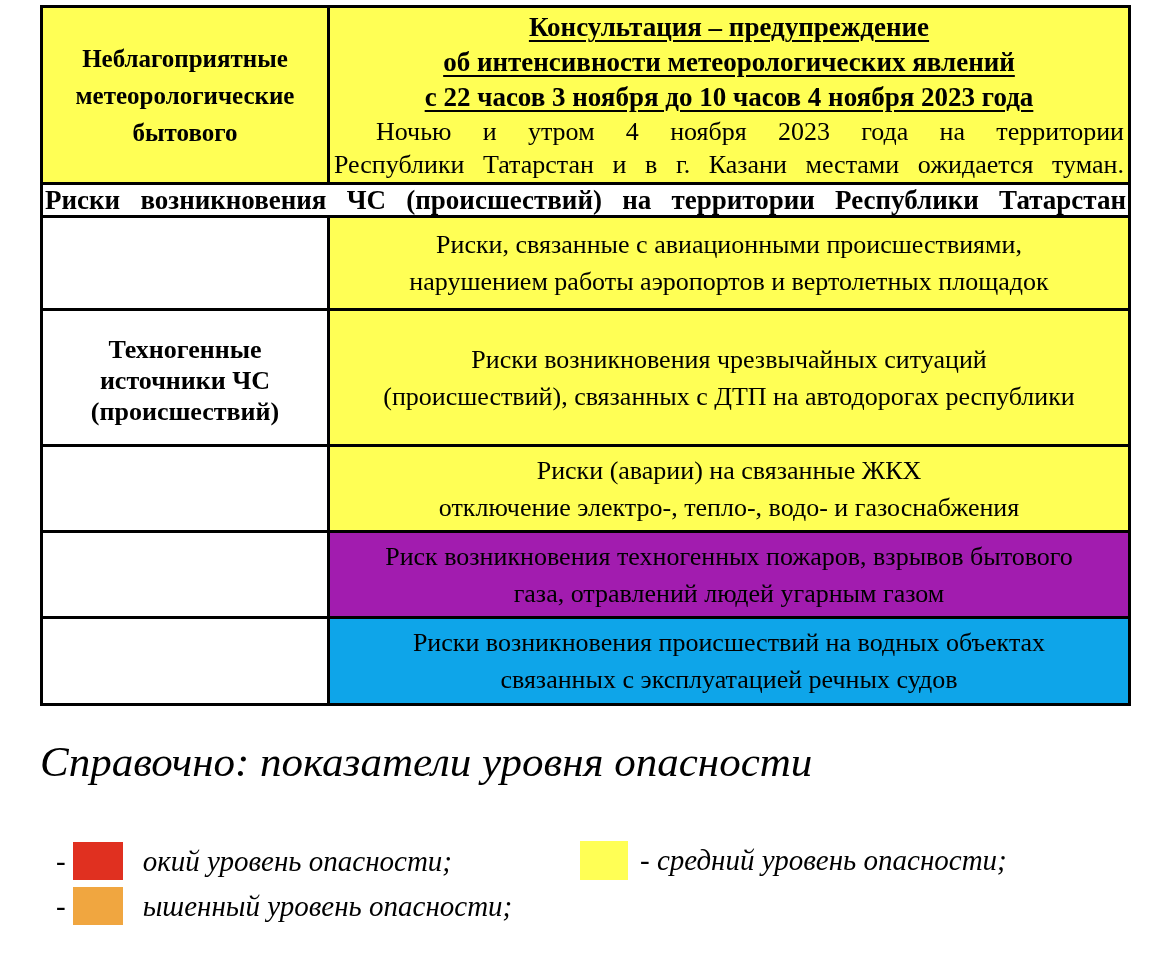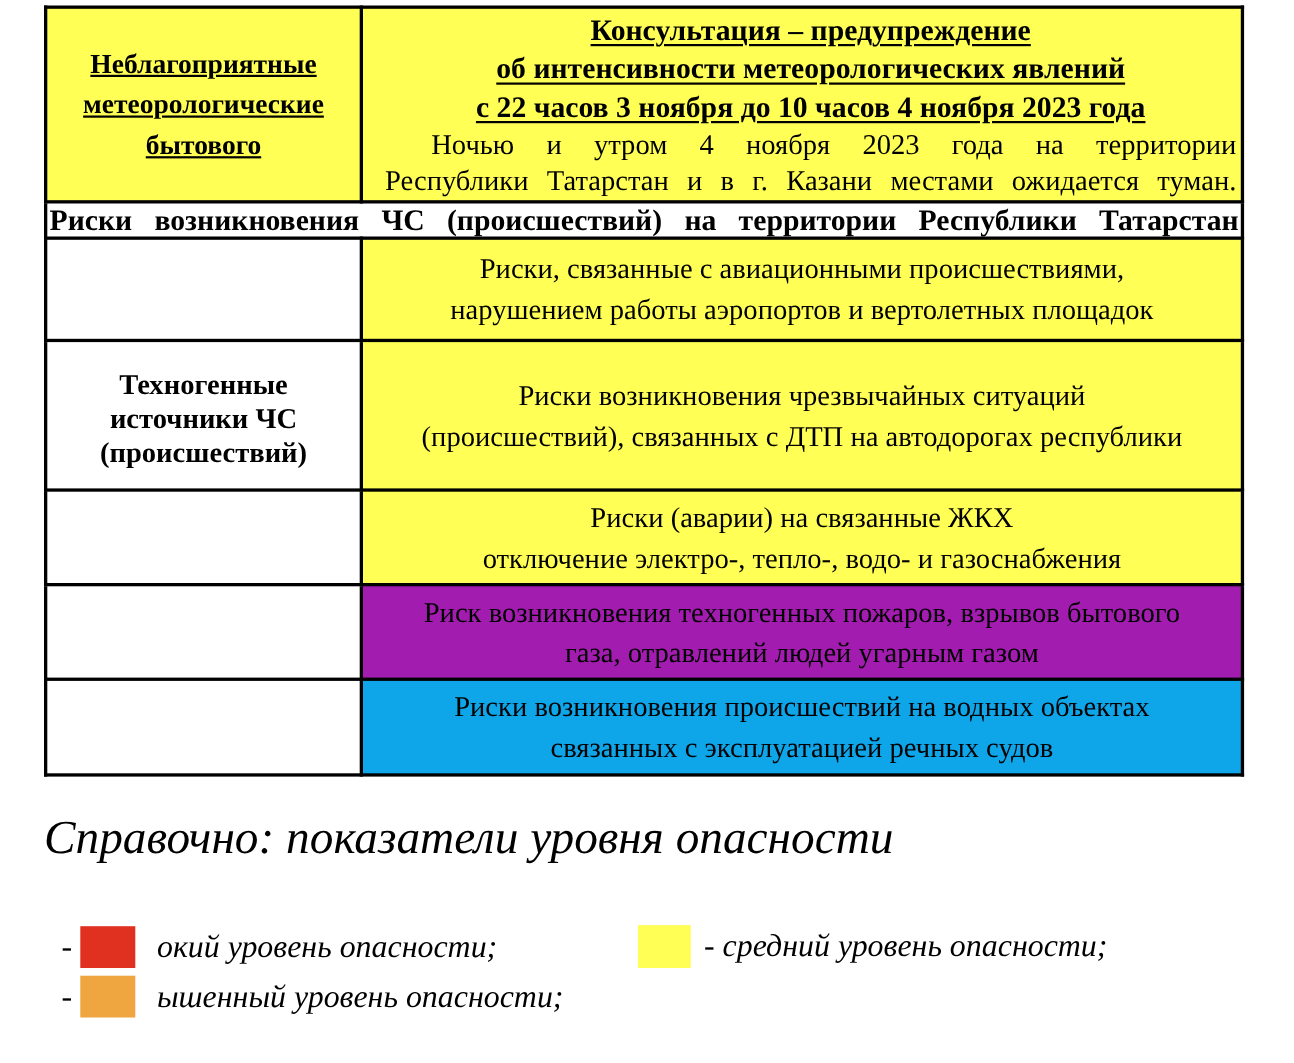--- a/index.html
+++ b/index.html
@@ -13,21 +13,21 @@
     border-collapse:collapse; table-layout:fixed;
   }
   #main td { border:3px solid #000; vertical-align:middle; }
   .yellowbg { background:#FFFF55; }
   .whitebg  { background:#ffffff; }
 
   
   td.hd-left { text-align:center; font-weight:bold; font-size:25px; line-height:37px; }
 
   
-  td.cons { vertical-align:top; padding:1px 4px 0 20px; }
+  td.cons { vertical-align:top; padding:1px 4px 0 4px; }
   .cons-title { text-align:center; font-weight:bold; font-size:27px; line-height:35px;
                 text-decoration:underline; text-decoration-thickness:2px; text-underline-offset:4px; }
   .cons-body  { font-size:26px; line-height:33px; text-align:justify; text-align-last:justify; }
   .cons-body.indent { text-indent:42px; }
 
   
   td.section { font-weight:bold; font-size:27px; line-height:30px; padding:0 2px;
                text-align:justify; text-align-last:justify; }
 
   
@@ -58,21 +58,21 @@
 <div id="page">
 
   <table id="main">
     <colgroup>
         <col style="width:287px">
         <col style="width:801px">
       </colgroup>
 
     <tbody>
         <tr>
-      <td class="yellowbg hd-left" style="height: 172px; background: rgb(255, 255, 85); text-decoration: underline;">
+      <td class="yellowbg hd-left" style="height: 172px; background: rgb(255, 255, 85);">
         <div>Неблагоприятные</div>
         <div>метеорологические</div>
         <div>бытового</div>
       </td>
       <td class="yellowbg cons" style="background: rgb(255, 255, 85);">
         <div class="cons-title">Консультация – предупреждение</div>
         <div class="cons-title">об интенсивности метеорологических явлений</div>
         <div class="cons-title">с 22 часов 3 ноября до 10 часов 4 ноября 2023 года</div>
         <div class="cons-body indent">Ночью и утром 4 ноября 2023 года на территории</div>
         <div class="cons-body">Республики Татарстан и в г. Казани местами ожидается туман.</div>

